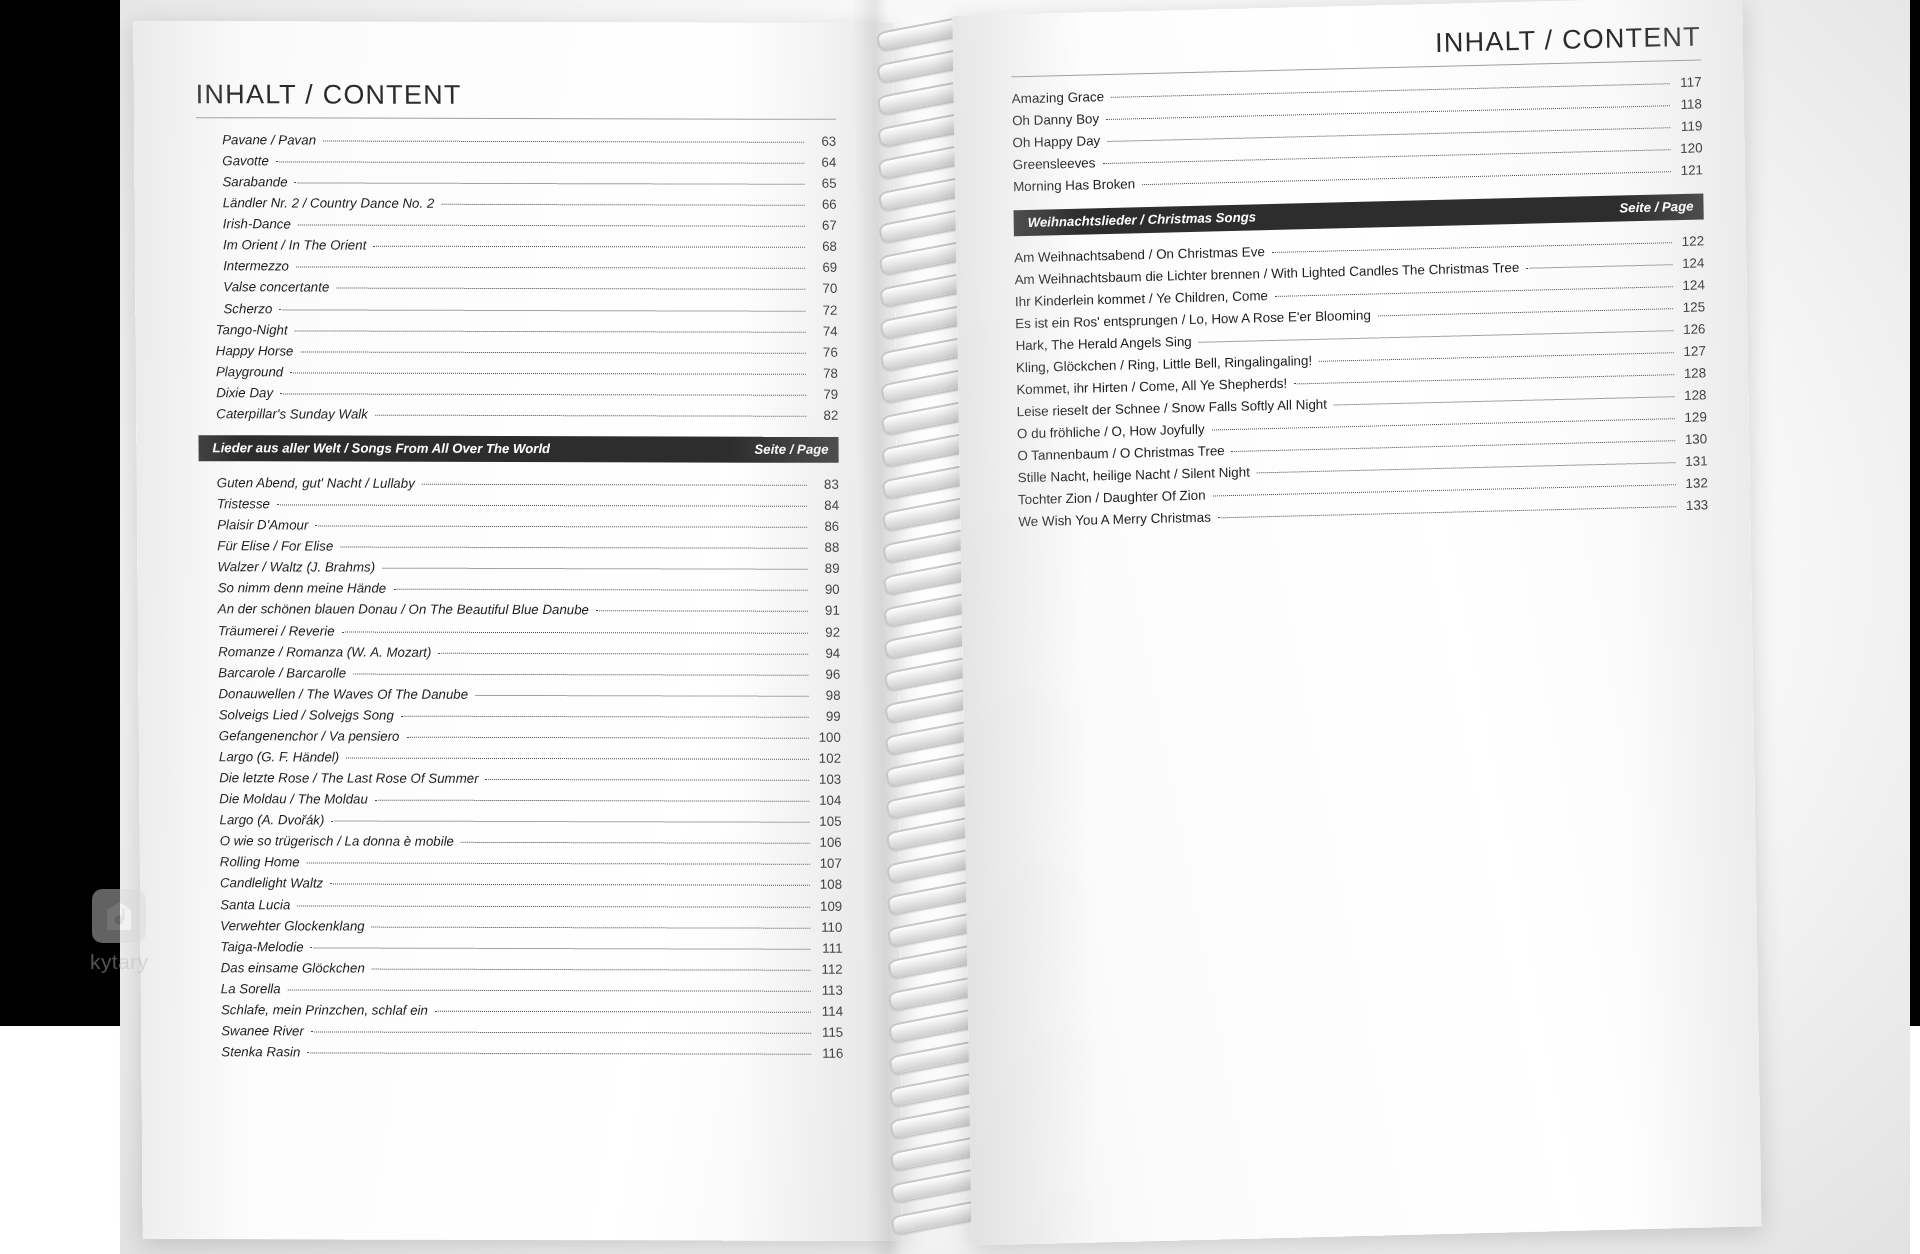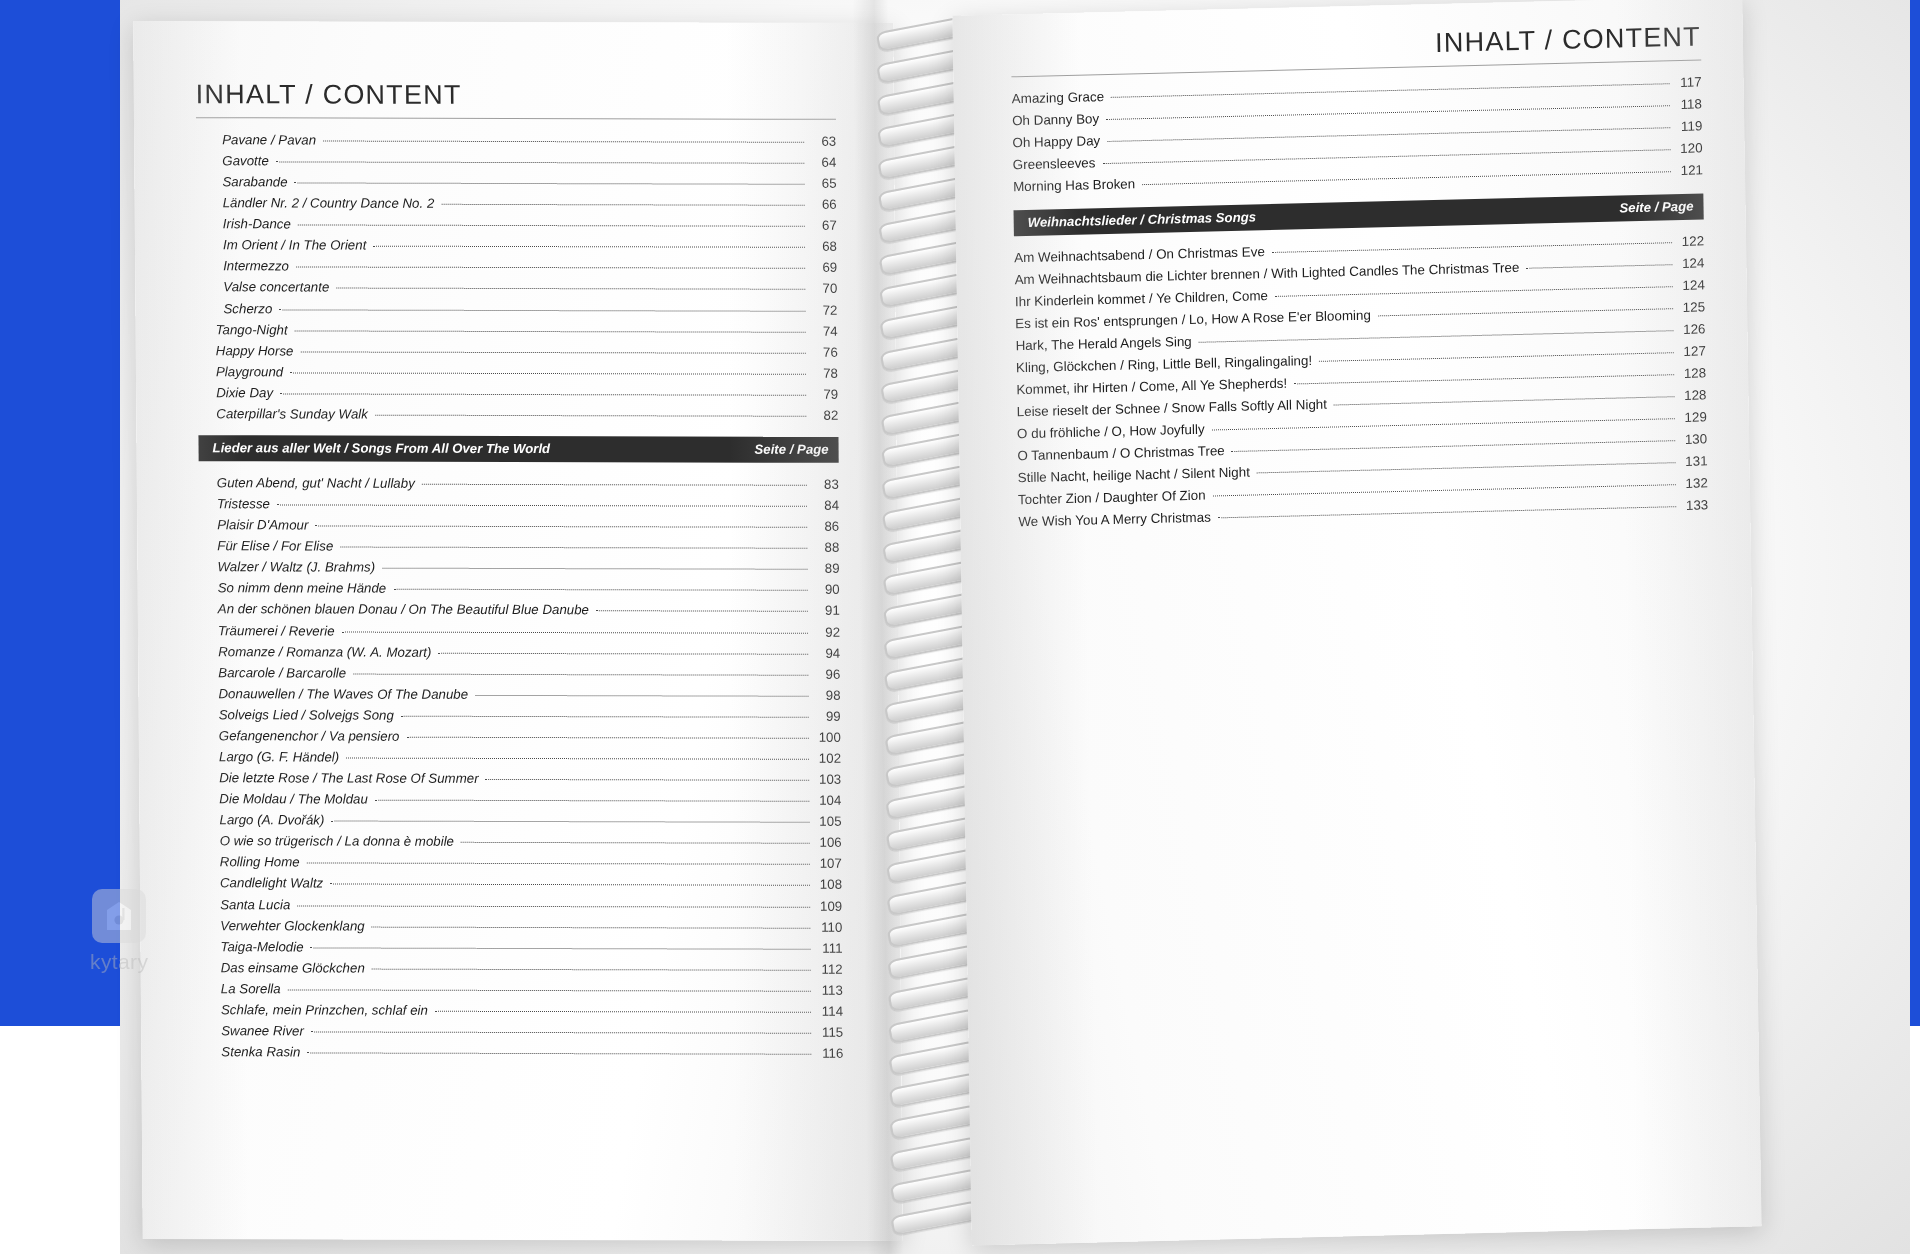--- a/index.html
+++ b/index.html
@@ -9,21 +9,21 @@
     width: 1920px;
     height: 1254px;
     overflow: hidden;
     font-family: "Liberation Sans", sans-serif;
   }
 
   #page {
     position: relative;
     width: 1920px;
     height: 1026px;
-    background: #1d4ed8;
+    background: #000000;
   }
 
   
   .book-shadow {
     position: absolute;
     left: 120px;
     top: 0px;
     width: 1790px;
     height: 1254px;
     background: radial-gradient(ellipse at 50% 45%, #ffffff 0%, #fafafa 55%, #ededed 78%, #e2e2e2 100%);

